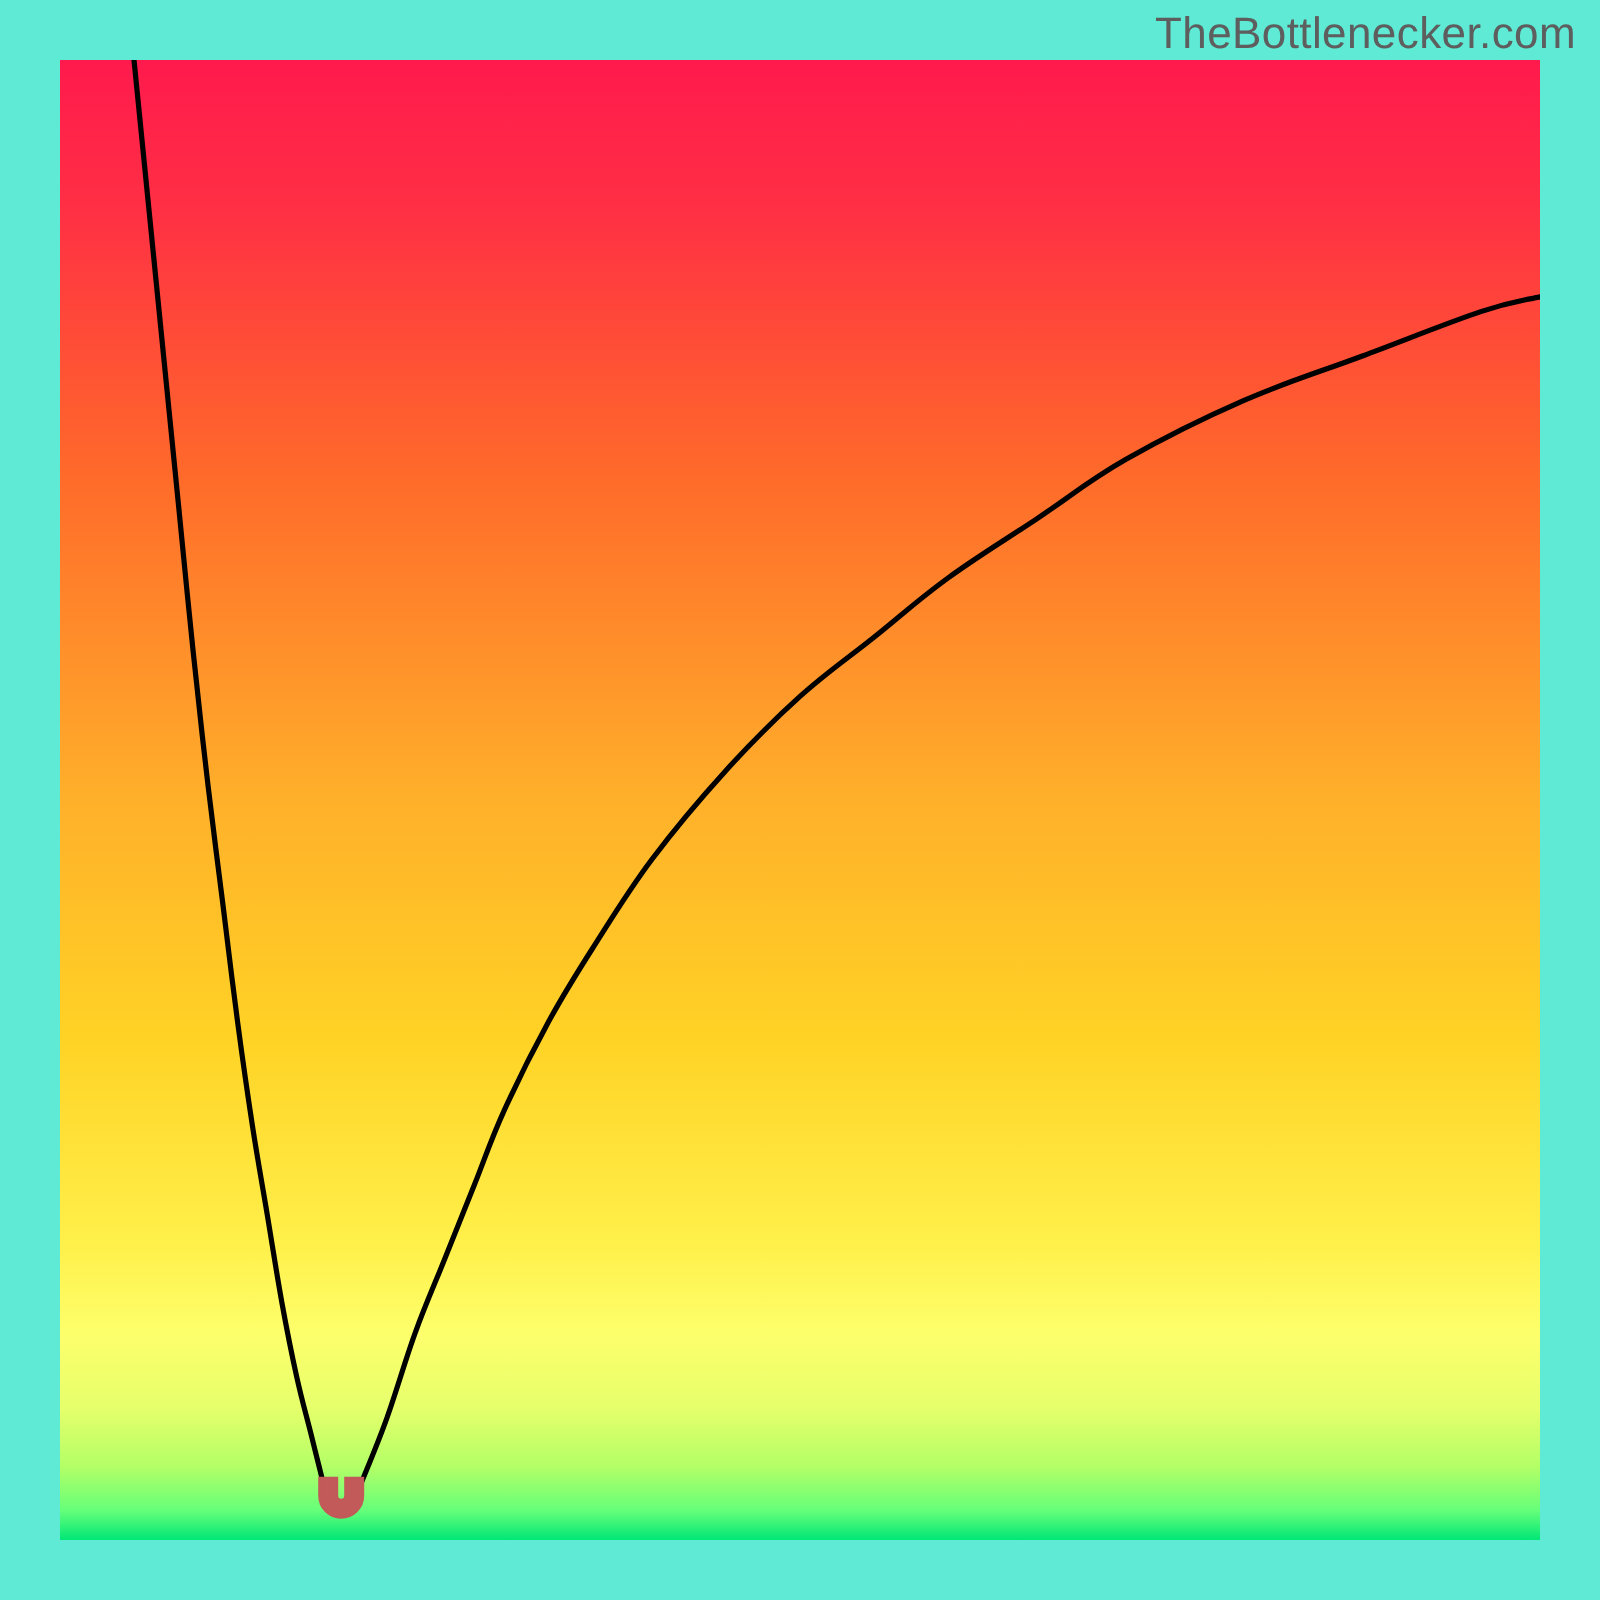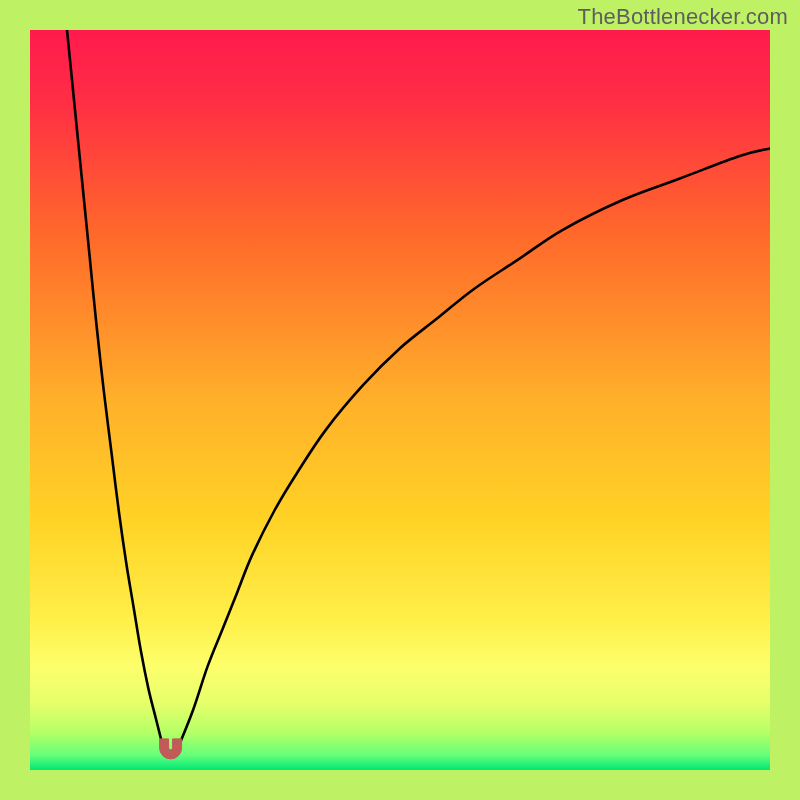--- a/index.html
+++ b/index.html
@@ -9,21 +9,21 @@
     height: 800px;
     overflow: hidden;
     background: #000;
     font-family: Arial, Helvetica, sans-serif;
   }
   .frame {
     position: absolute;
     left: 0; top: 0;
     width: 800px;
     height: 800px;
-    background: #bef264;
+    background: #5eead4;
   }
   .plot {
     position: absolute;
     left: 30px;
     top: 30px;
     width: 740px;
     height: 740px;
     overflow: hidden;
   }
   .grad {

